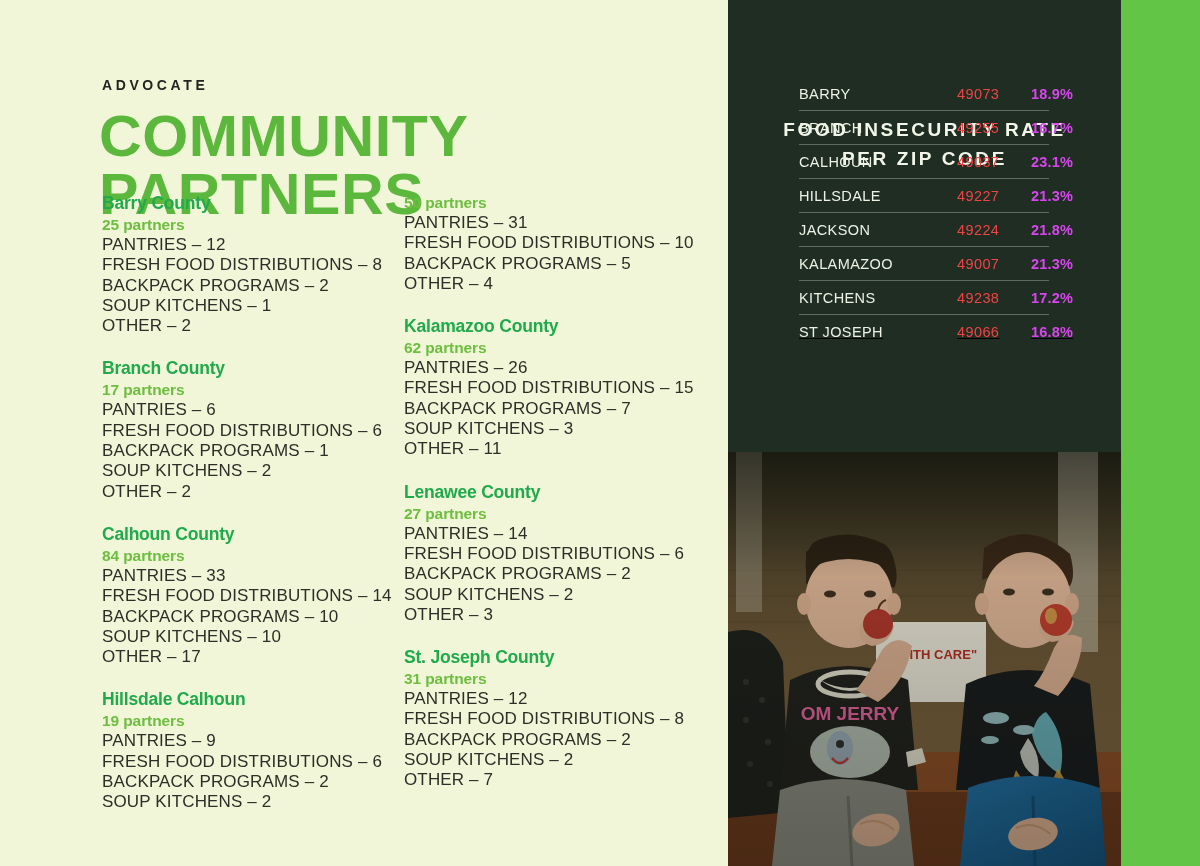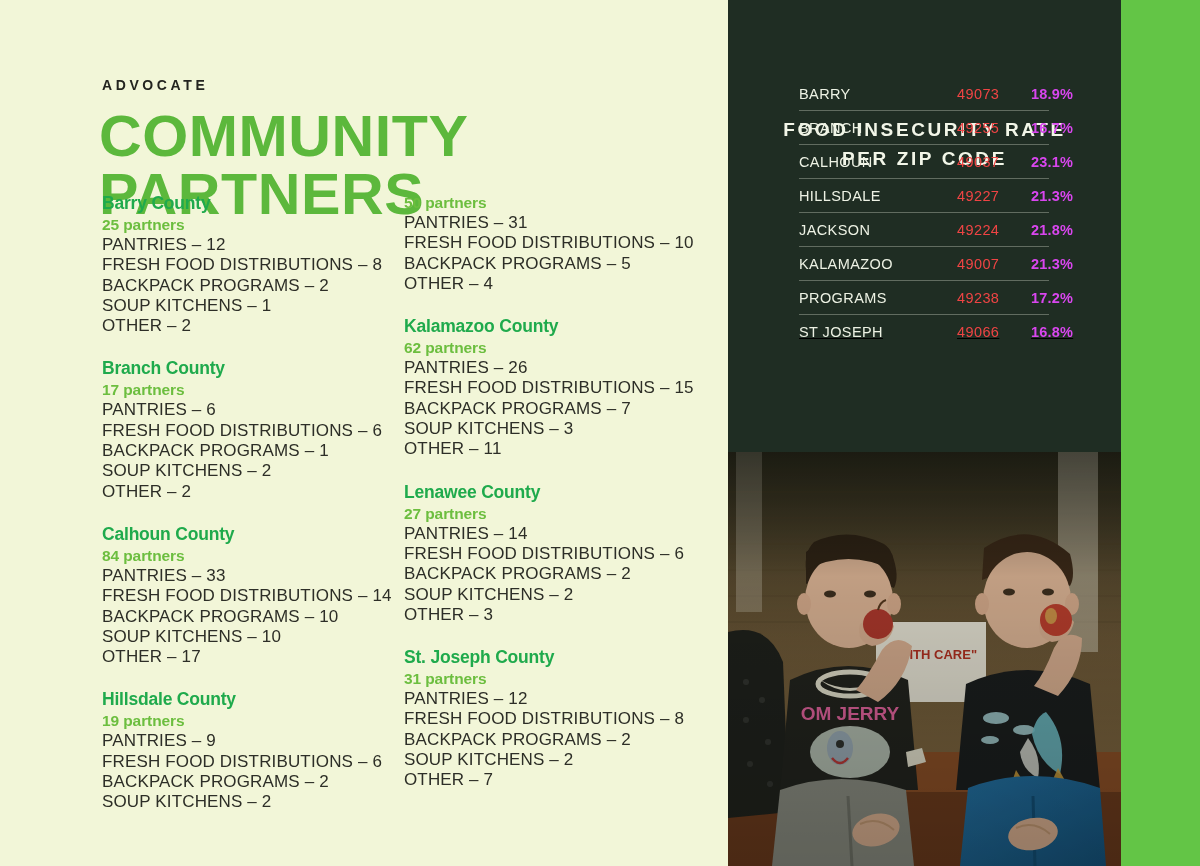--- a/index.html
+++ b/index.html
@@ -98,21 +98,21 @@
           <div class="county-block">
             <div class="county-name">Calhoun County</div>
             <div class="county-partners">84 partners</div>
             <div class="county-line">PANTRIES – 33</div>
             <div class="county-line">FRESH FOOD DISTRIBUTIONS – 14</div>
             <div class="county-line">BACKPACK PROGRAMS – 10</div>
             <div class="county-line">SOUP KITCHENS – 10</div>
             <div class="county-line">OTHER – 17</div>
           </div>
           <div class="county-block">
-            <div class="county-name">Hillsdale County</div>
+            <div class="county-name">Hillsdale Calhoun</div>
             <div class="county-partners">19 partners</div>
             <div class="county-line">PANTRIES – 9</div>
             <div class="county-line">FRESH FOOD DISTRIBUTIONS – 6</div>
             <div class="county-line">BACKPACK PROGRAMS – 2</div>
             <div class="county-line">SOUP KITCHENS – 2</div>
           </div>
         </div>
       <div class="col" id="col-1">
           <div class="county-block">
             <div class="county-partners">50 partners</div>
@@ -182,21 +182,21 @@
           <div class="stat-county">JACKSON</div>
           <div class="stat-zip">49224</div>
           <div class="stat-rate">21.8%</div>
         </div>
         <div class="stat-row">
           <div class="stat-county">KALAMAZOO</div>
           <div class="stat-zip">49007</div>
           <div class="stat-rate">21.3%</div>
         </div>
         <div class="stat-row">
-          <div class="stat-county">PROGRAMS</div>
+          <div class="stat-county">KITCHENS</div>
           <div class="stat-zip">49238</div>
           <div class="stat-rate">17.2%</div>
         </div>
         <div class="stat-row">
           <div class="stat-county">ST JOSEPH</div>
           <div class="stat-zip">49066</div>
           <div class="stat-rate">16.8%</div>
         </div>
       </div>
   </div>

